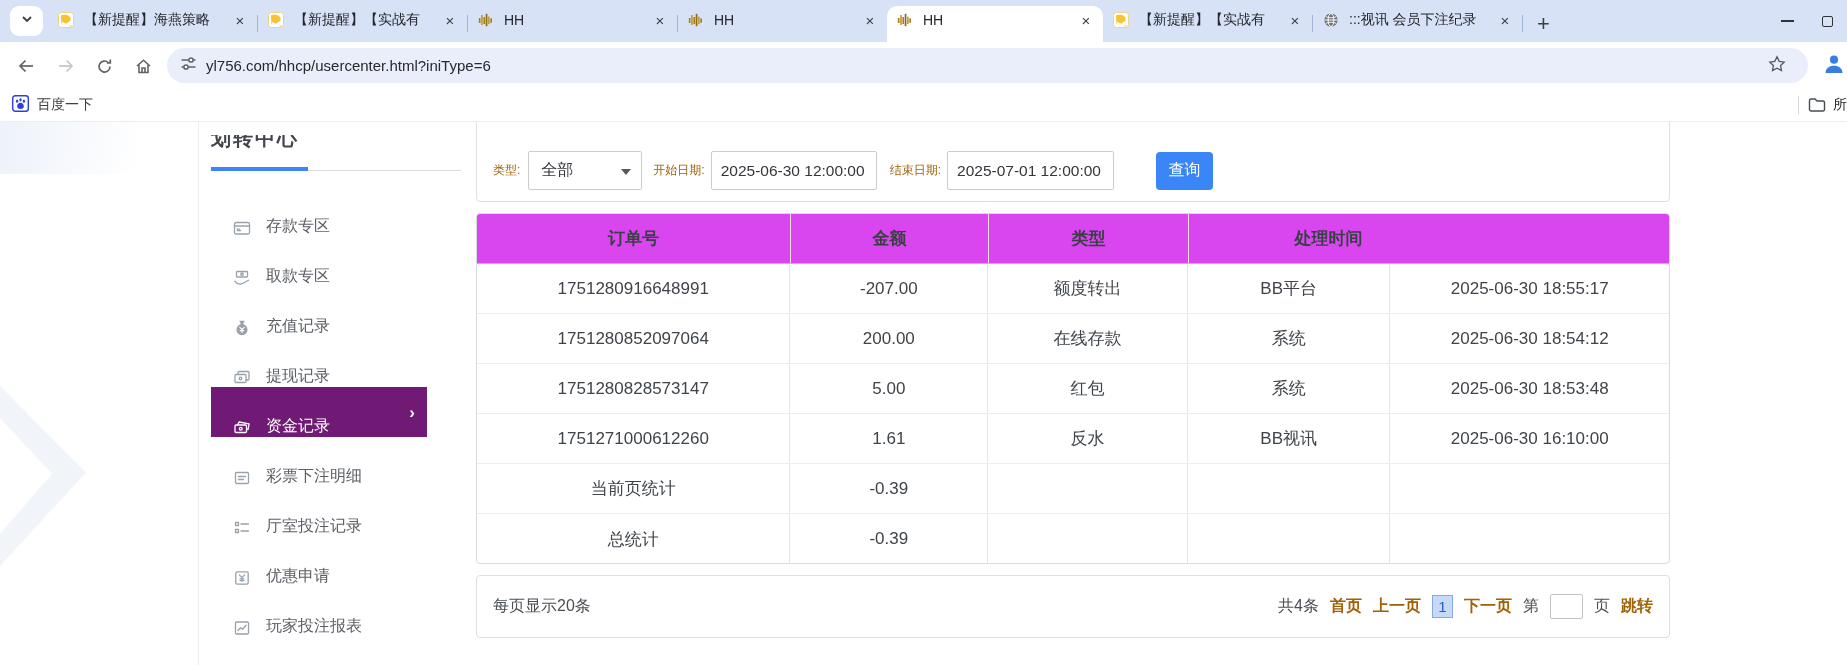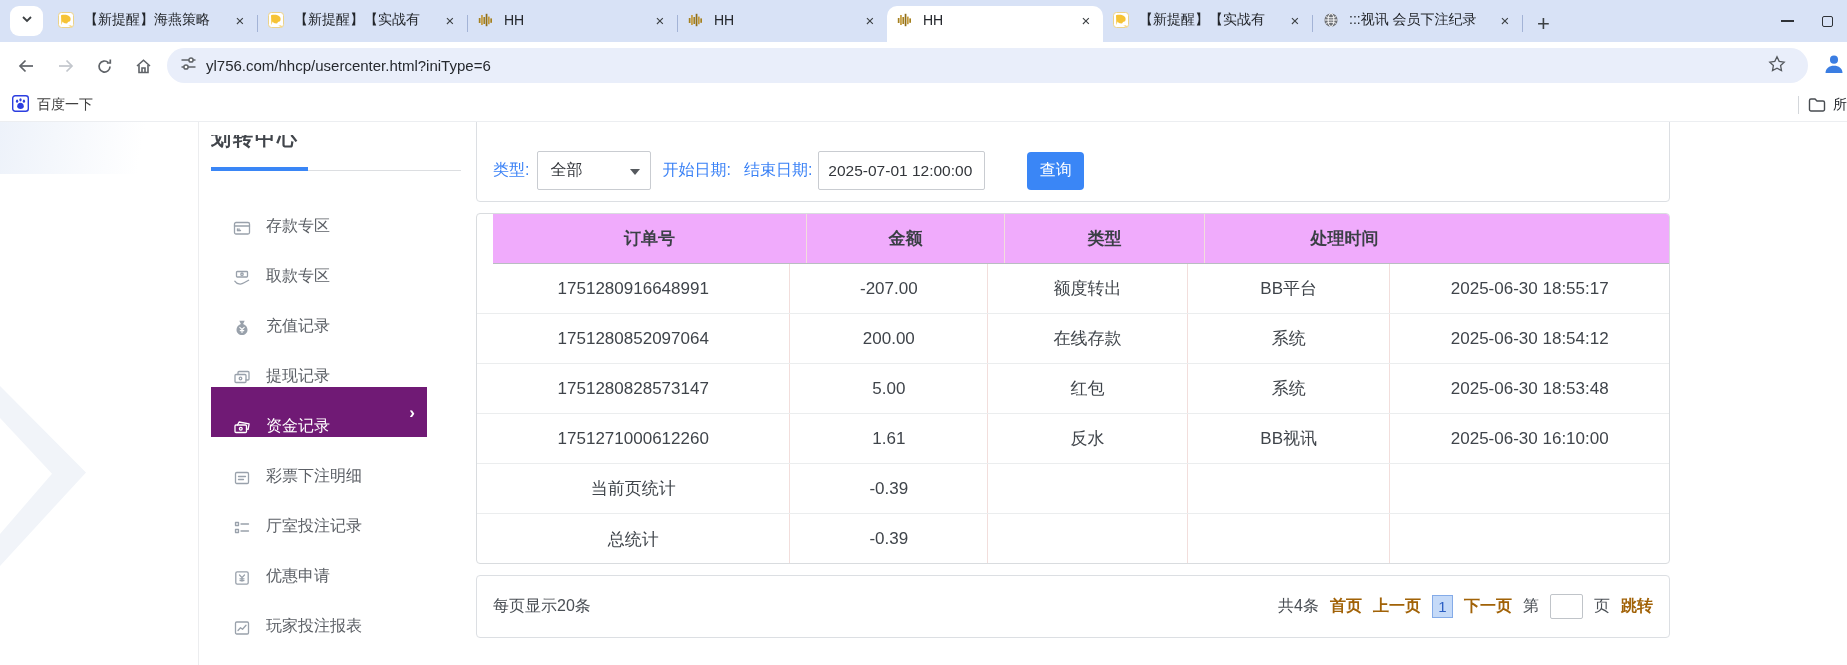--- a/index.html
+++ b/index.html
@@ -67,37 +67,37 @@
   .side-item.active .s-label { color:#fff; }
   .side-chevron { position:absolute; right:12px; top:50%; transform:translateY(-50%); color:#fff;
     font-size:17px; font-weight:bold; line-height:1; }
 
   
   .main { position:absolute; left:476px; top:0; width:1194px; height:543px; }
 
   .filter-card { position:absolute; left:0; top:-12px; width:1194px; height:92px; background:#fff;
     border:1px solid #dcdfe3; border-radius:4px; display:flex; align-items:flex-end; padding:0 0 11px 16px; }
   .filter-row { display:flex; align-items:center; }
-  .f-label { font-size:16px; color:#3b82f6; }
+  .f-label { font-size:12px; color:#a16207; }
   .f-select { width:114px; height:39px; border:1px solid #c9ccd1; border-radius:2px; margin-left:8px;
     display:flex; align-items:center; padding-left:12px; position:relative; font-size:16px; color:#33363b; background:#fff; }
   .f-select .caret { position:absolute; right:10px; top:17px; width:0; height:0;
     border-left:5px solid transparent; border-right:5px solid transparent; border-top:6px solid #55595e; }
   .f-input { height:39px; border:1px solid #c9ccd1; border-radius:2px; padding:0 0 0 9px; font-size:15.5px;
     color:#33363b; font-family:"Liberation Sans","DejaVu Sans",sans-serif; background:#fff; }
   .f-input.date1 { width:166px; margin-left:6px; }
   .f-input.date2 { width:167px; margin-left:6px; }
   .gap-a { margin-left:11px; } .gap-b { margin-left:13px; }
   .search-btn { width:57px; height:38px; background:#3a86f6; border:none; border-radius:4px; color:#fff;
     font-size:16px; margin-left:42px; cursor:pointer; font-family:inherit; }
 
   .table-card { position:absolute; left:0; top:91px; width:1194px; height:351px; background:#fff;
     border:1px solid #d9dcdf; border-radius:4px; overflow:hidden; }
   .t-row { display:flex; height:50px; }
-  .t-head { background:#f0abfc; border-bottom:1px solid #b9bdc2;margin-left:16px; }
+  .t-head { background:#d946ef; border-bottom:1px solid #b9bdc2; }
   .t-cell { display:flex; align-items:center; justify-content:center; font-size:17px; color:#3f444a;
     border-left:1px solid #f2dedc; overflow:hidden; white-space:nowrap; }
   .t-cell:first-child { border-left:none; }
   .t-head .t-cell { font-weight:bold; color:#3a3f45; }
   .t-body .t-row { border-bottom:1px solid #ebedee; }
   .t-body .t-row:last-child { border-bottom:none; }
 
   .pager-card { position:absolute; left:0; top:453px; width:1194px; height:63px; background:#fff;
     border:1px solid #dcdfe3; border-radius:4px; display:flex; align-items:center;
     justify-content:space-between; padding:0 16px; }
@@ -425,20 +425,21 @@
   <div class="main">
 
     <div class="filter-card">
       <div class="filter-row">
         <span class="f-label">类型:</span>
         <div class="f-select">
           <span>全部</span>
           <span class="caret"></span>
         </div>
         <span class="f-label gap-a">开始日期:</span>
+        <input class="f-input date1" readonly="" value="2025-06-30 12:00:00" style="">
         <span class="f-label gap-b">结束日期:</span>
         <input class="f-input date2" readonly="" value="2025-07-01 12:00:00" style="">
         <button class="search-btn">查询</button>
       </div>
     </div>
 
     <div class="table-card">
       <div class="t-row t-head">
           <div class="t-cell" style="width: 313px;">订单号</div>
           <div class="t-cell" style="width: 198px;">金额</div>

